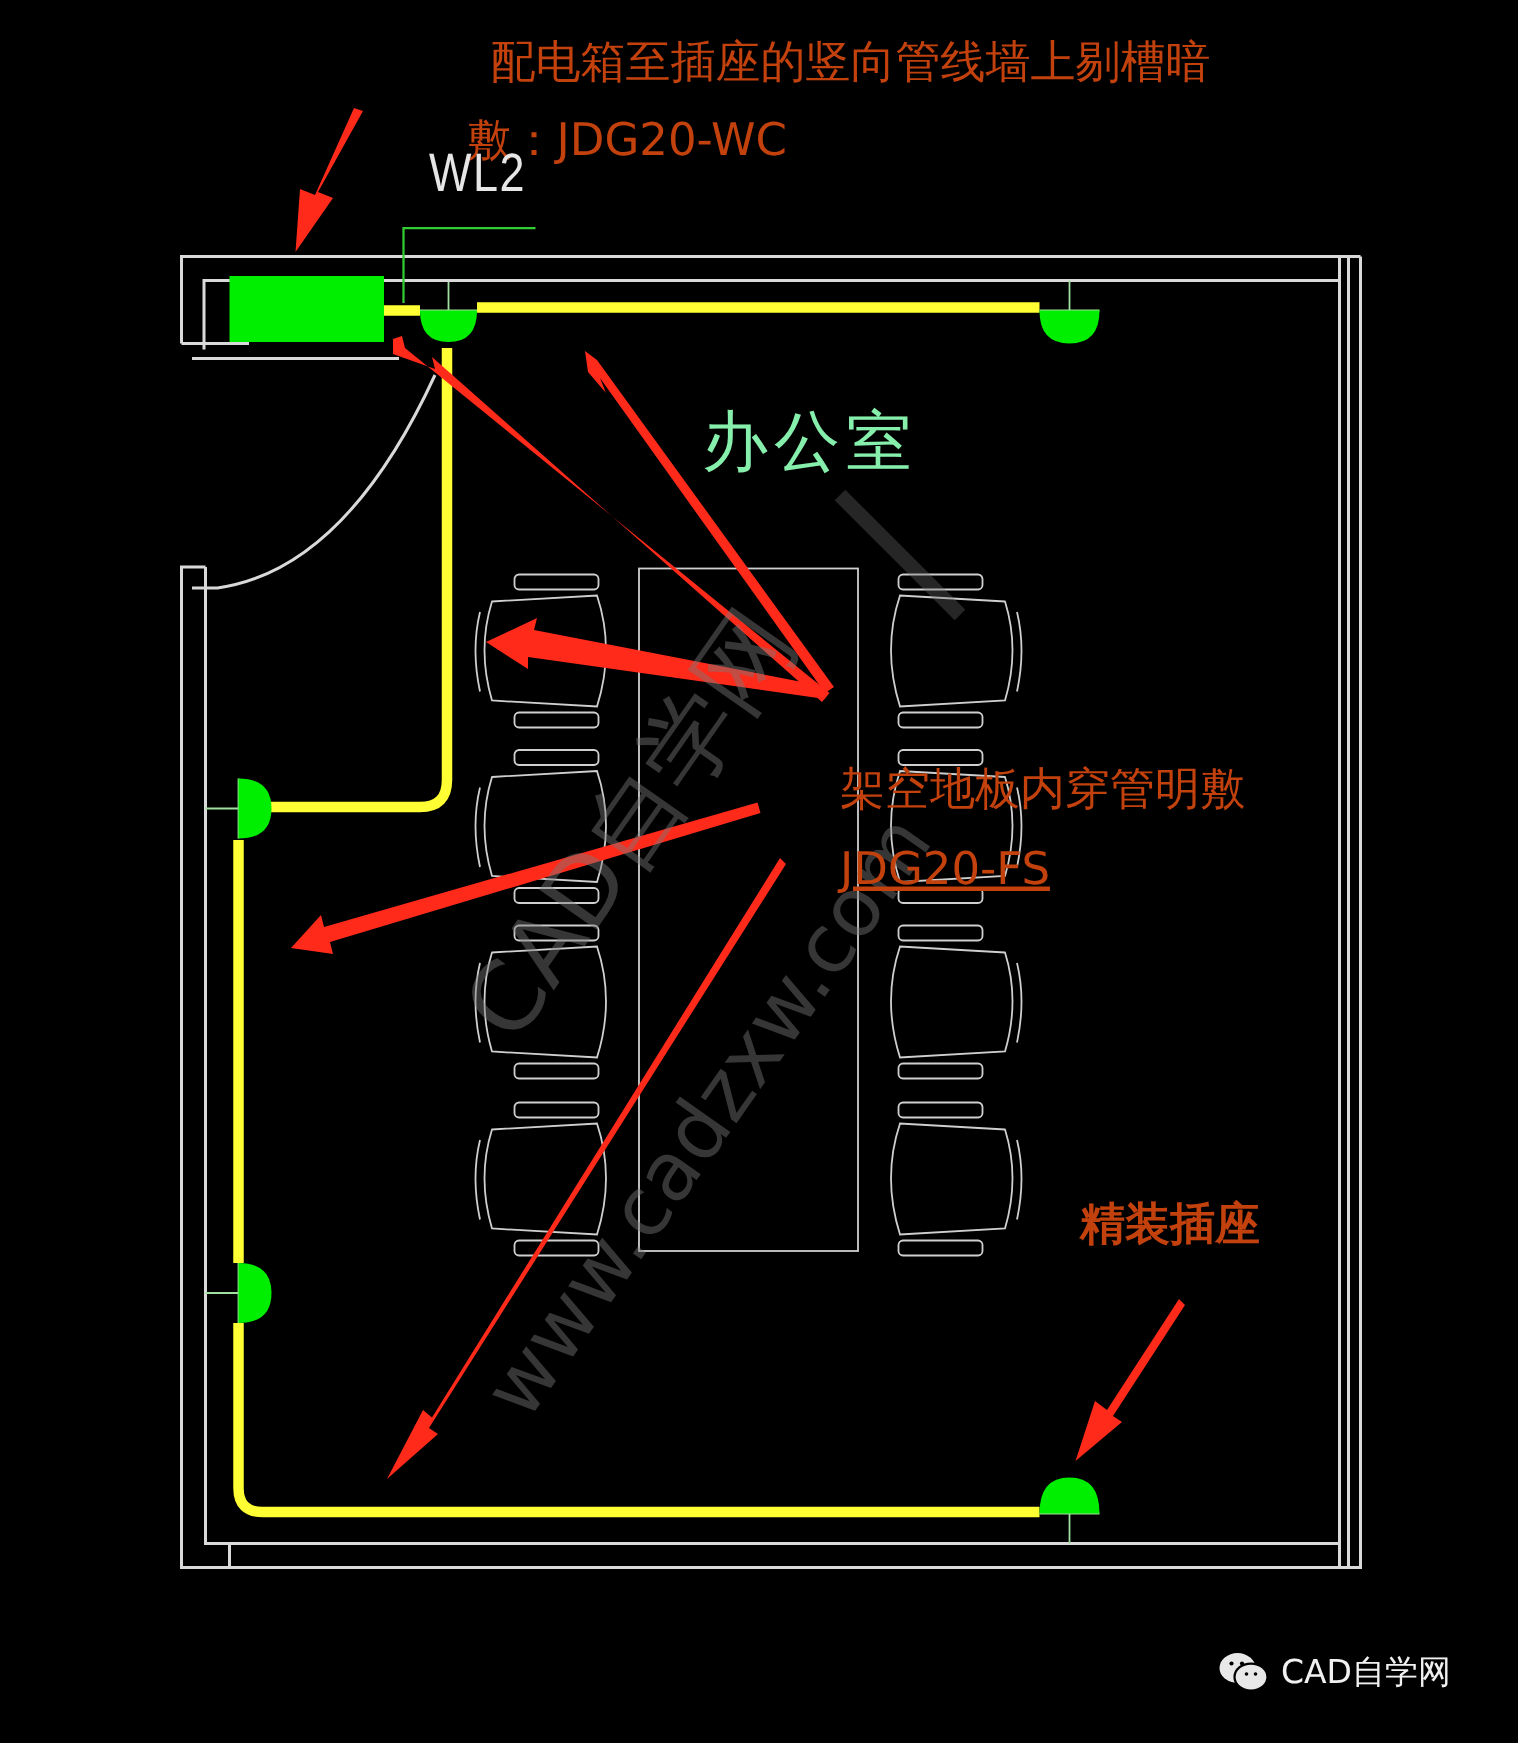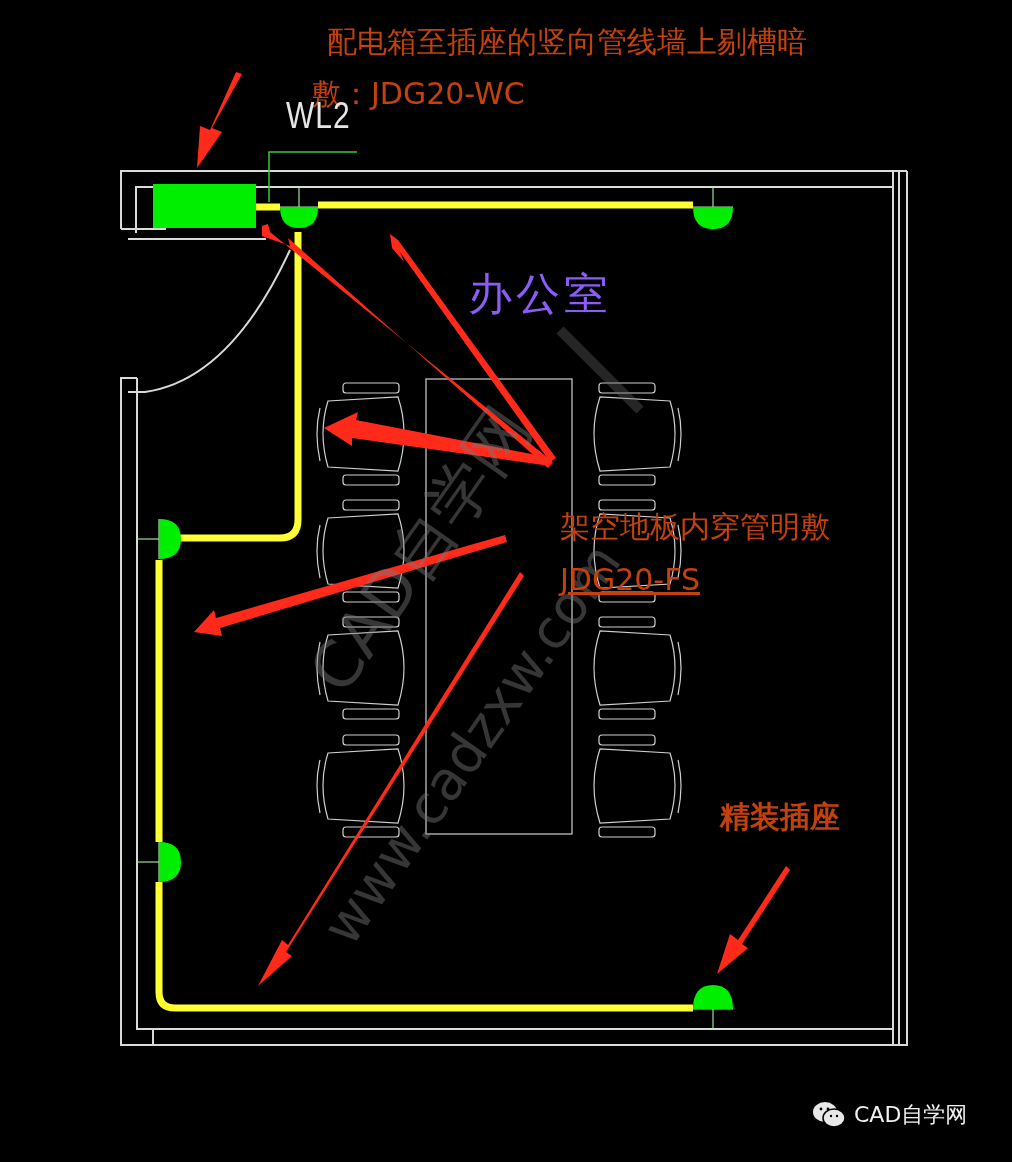--- a/index.html
+++ b/index.html
@@ -1,19 +1,19 @@
 <!DOCTYPE html>
 <html><head>
   <meta charset="utf-8">
   <style>
     html, body { margin: 0; padding: 0; background: #000; }
     body { width: 1012px; height: 1162px; position: relative; overflow: hidden; font-family: "DejaVu Sans", sans-serif; }
     svg { position: absolute; left: 0; top: 0; }
     .lbl { position: absolute; color: #c2410c; font-family: "DejaVu Sans", sans-serif; font-size: 30px; line-height: 44px; white-space: nowrap; letter-spacing: 0px; }
-    .room { position: absolute; color: #8b5cf6; font-size: 44px; font-family: "DejaVu Serif", serif; letter-spacing: 4px; }
+    .room { position: absolute; color: #86efac; font-size: 44px; font-family: "DejaVu Serif", serif; letter-spacing: 4px; }
     .tag { position: absolute; color: #e6e6e6; font-family: "Liberation Sans", sans-serif; font-size: 30px; letter-spacing: 1px; transform: scaleY(1.2); transform-origin: top left; }
     .logo { position: absolute; left: 812px; top: 1100px; display: flex; align-items: center; gap: 8px; color: #f0f0f0; font-size: 22px; font-family: "DejaVu Sans", sans-serif; }
     .wm { position: absolute; color: rgba(120,120,120,0.45); font-size: 64px; font-family: "DejaVu Sans", sans-serif; white-space: nowrap; transform-origin: left top; }
   </style>
 </head>
 <body>
 
 <svg width="1012" height="1162" viewBox="0 0 1012 1162">
 
   <g stroke="#d9d9d9" stroke-width="2" fill="none">

